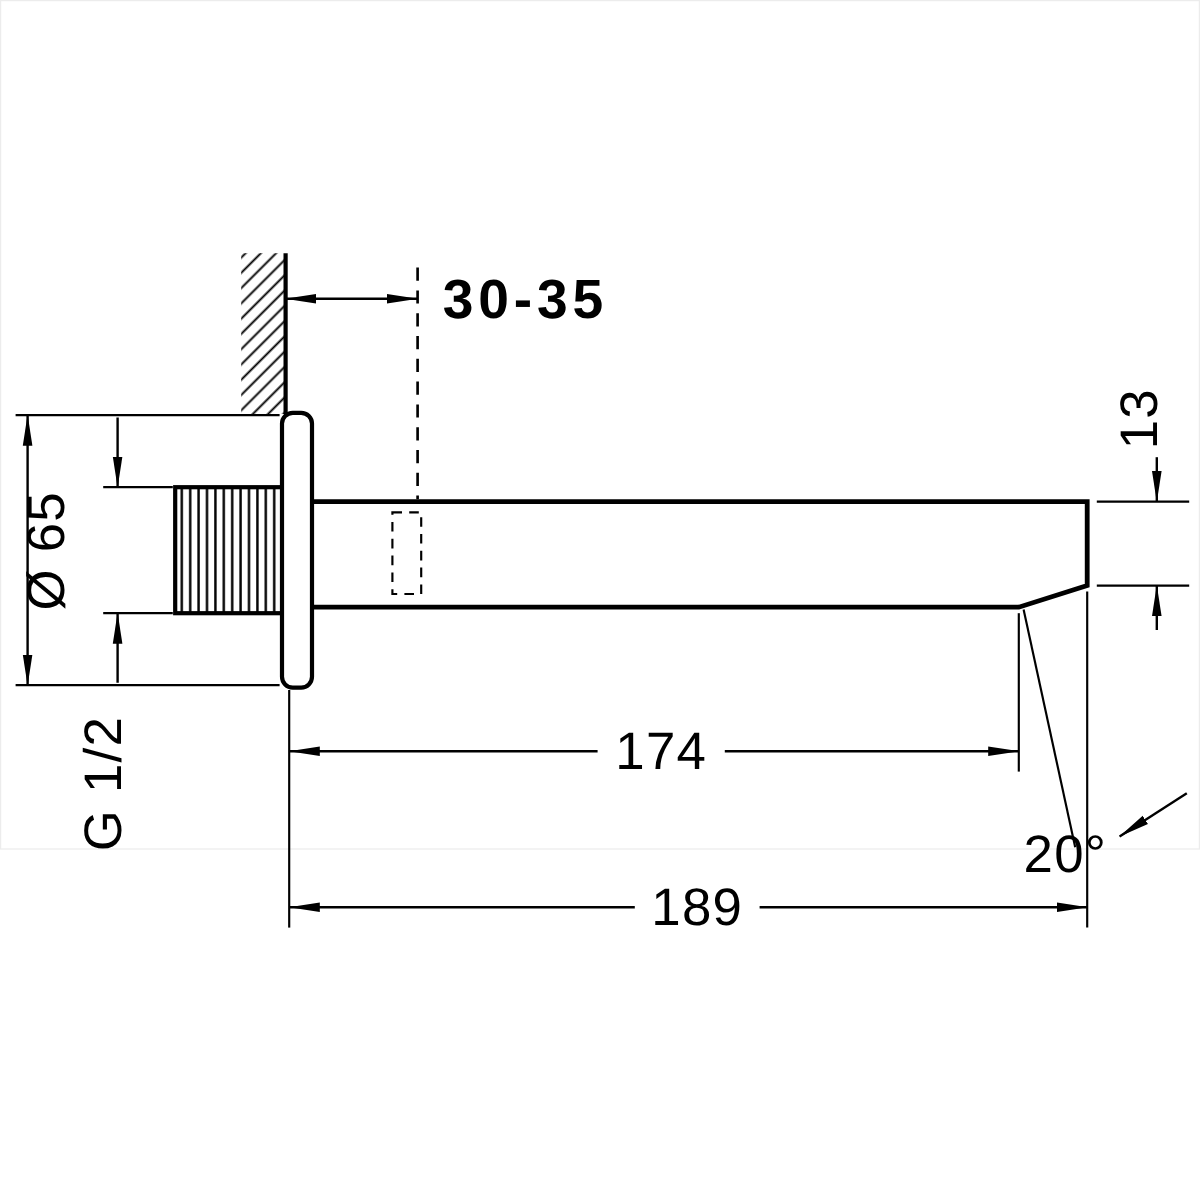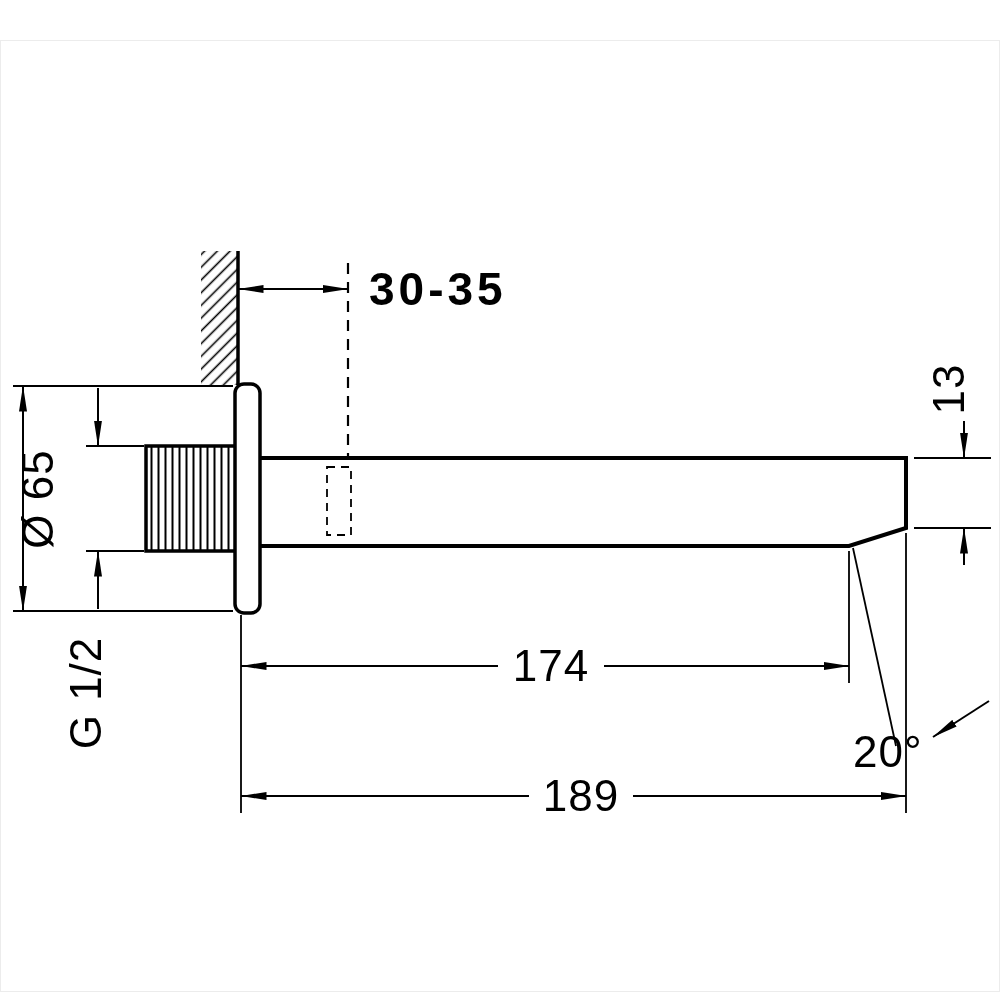--- a/index.html
+++ b/index.html
@@ -6,25 +6,24 @@
     margin: 0;
     padding: 0;
     width: 1000px;
     height: 1000px;
     background: #ffffff;
     font-family: "Liberation Sans", sans-serif;
   }
   .canvas {
     position: relative;
     width: 1000px;
-    height: 952px;
+    height: 708px;
     background: #ffffff;
     box-sizing: border-box;
     border: 1px solid #ececec;
-    margin-top: 40px;
   }
   svg { display: block; }
   .objf  { stroke: #000; stroke-width: 4;   fill: #fff; }
   .obj35 { stroke: #000; stroke-width: 3.5; fill: #fff; }
   .dim   { stroke: #000; stroke-width: 2;   fill: none; }
   .ext   { stroke: #000; stroke-width: 1.8; fill: none; }
   .hid   { stroke: #000; stroke-width: 1.8; fill: none; stroke-dasharray: 8 6; }
   .ref   { stroke: #000; stroke-width: 2.2; fill: none; stroke-dasharray: 11 8; }
 
   .dimtext {

